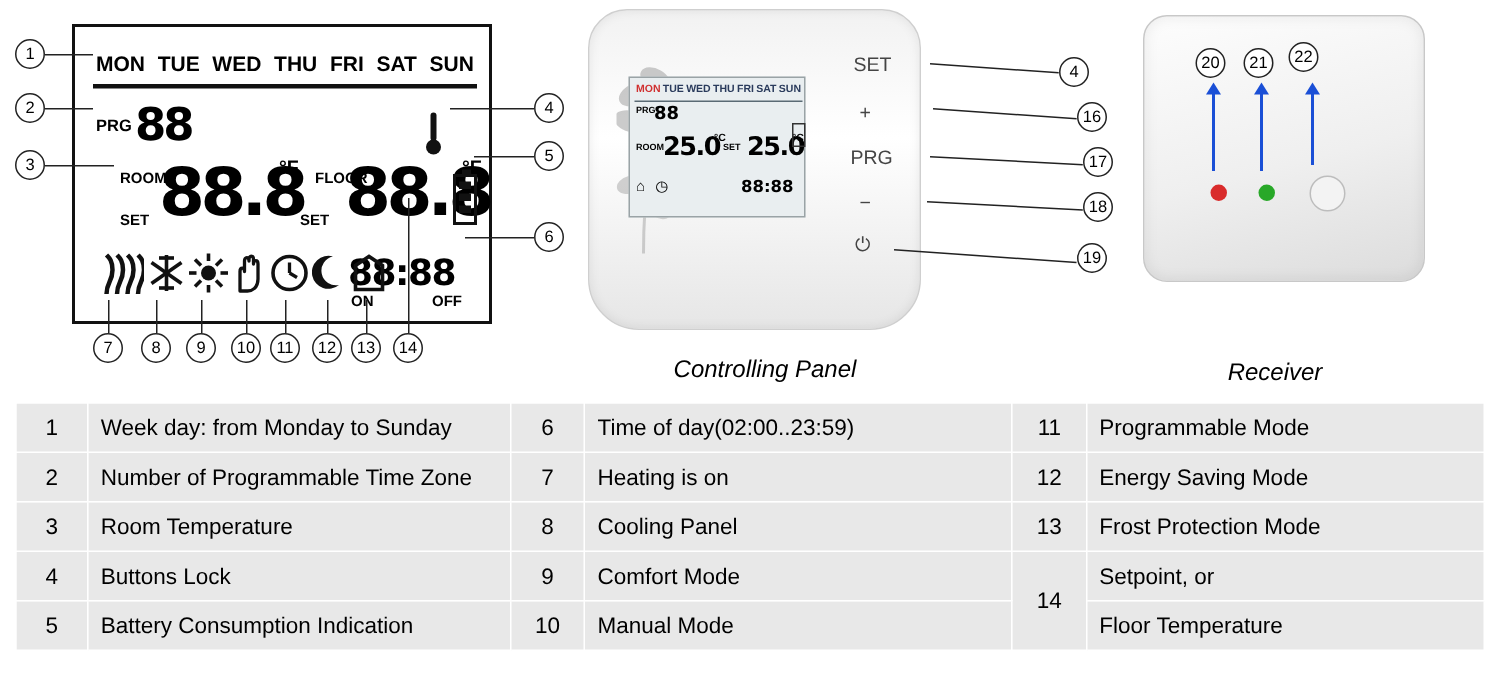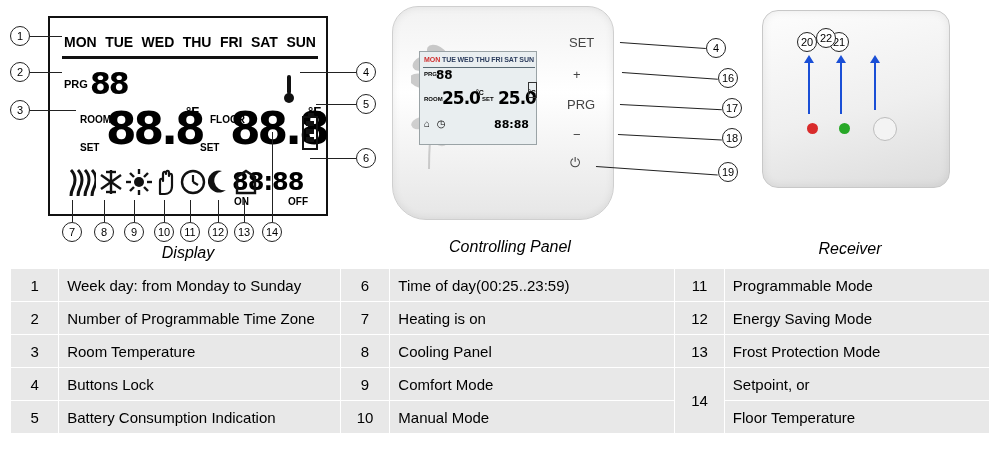--- a/index.html
+++ b/index.html
@@ -245,21 +245,20 @@
   <div class="leaderv" style="left:164px;top:200px;height:22px"></div>
   <div class="abs circlenum" style="left:180px;top:222px">11</div>
   <div class="leaderv" style="left:190px;top:200px;height:22px"></div>
   <div class="abs circlenum" style="left:208px;top:222px">12</div>
   <div class="leaderv" style="left:218px;top:200px;height:22px"></div>
   <div class="abs circlenum" style="left:234px;top:222px">13</div>
   <div class="leaderv" style="left:244px;top:200px;height:22px"></div>
   <div class="abs circlenum" style="left:262px;top:222px">14</div>
   <div class="leaderv" style="left:272px;top:132px;height:90px"></div>
 
-  <div class="caption" style="left:88px;top:244px;width:200px">Display</div>
 
   <div class="abs" id="panel-unit">
     <div class="flower">
       <svg width="60" height="140" viewBox="0 0 60 140">
         <path d="M18 138 C18 100 22 70 34 44" stroke="#9a9a9a" stroke-width="2" fill="none"></path>
         <ellipse cx="12" cy="32" rx="11" ry="7" fill="#8f8f8f" transform="rotate(-25 12 32)"></ellipse>
         <ellipse cx="26" cy="22" rx="11" ry="7" fill="#8f8f8f" transform="rotate(30 26 22)"></ellipse>
         <ellipse cx="10" cy="50" rx="12" ry="7" fill="#8f8f8f" transform="rotate(15 10 50)"></ellipse>
         <ellipse cx="28" cy="44" rx="10" ry="6" fill="#8f8f8f" transform="rotate(-40 28 44)"></ellipse>
         <ellipse cx="24" cy="74" rx="12" ry="7" fill="#9d9d9d" transform="rotate(25 24 74)"></ellipse>
@@ -317,32 +316,32 @@
     <div class="led" style="left:76px;top:112px;background:#28a828"></div>
     <div class="recbtn" style="left:110px;top:106px"></div>
   </div>
 
   <div class="arrow" style="left:808px;top:62px;height:52px"></div>
   <div class="arrow" style="left:840px;top:62px;height:52px"></div>
   <div class="arrow" style="left:874px;top:62px;height:48px"></div>
 
   <div class="abs circlenum" style="left:797px;top:32px">20</div>
   <div class="abs circlenum" style="left:829px;top:32px">21</div>
-  <div class="abs circlenum" style="left:816px;top:28px">22</div>
+  <div class="abs circlenum" style="left:859px;top:28px">22</div>
 
   <div class="caption" style="left:750px;top:240px;width:200px">Receiver</div>
 
   <div id="legend">
     <table>
       <tbody>
         <tr>
           <td class="num">1</td>
           <td class="txt c1">Week day: from Monday to Sunday</td>
           <td class="num">6</td>
-          <td class="txt c2">Time of day(00:25..23:59)</td>
+          <td class="txt c2">Time of day(02:00..23:59)</td>
           <td class="num">11</td>
           <td class="txt c3">Programmable Mode</td>
         </tr>
         <tr>
           <td class="num">2</td>
           <td class="txt c1">Number of Programmable Time Zone</td>
           <td class="num">7</td>
           <td class="txt c2">Heating is on</td>
           <td class="num">12</td>
           <td class="txt c3">Energy Saving Mode</td>

